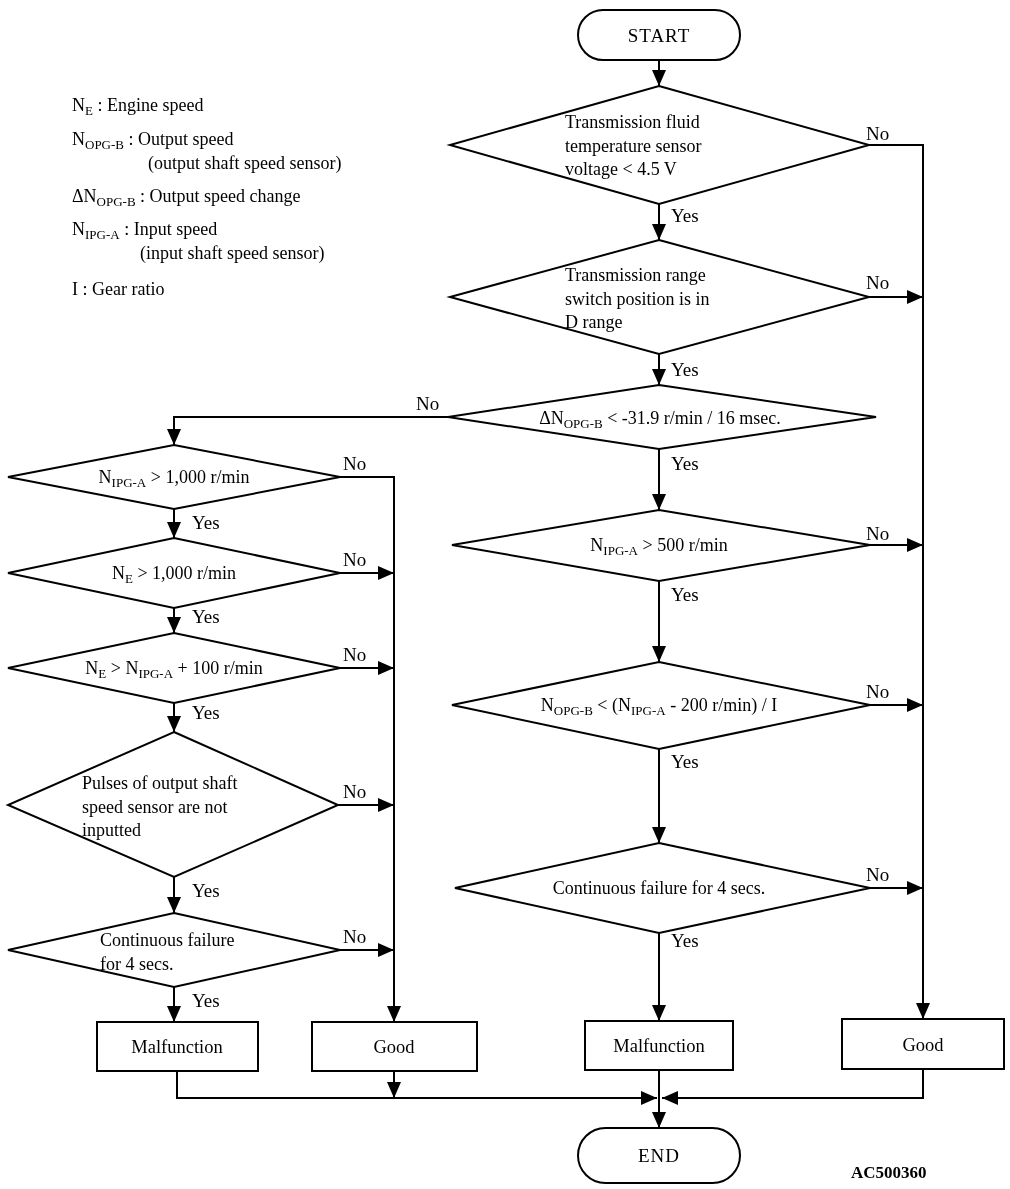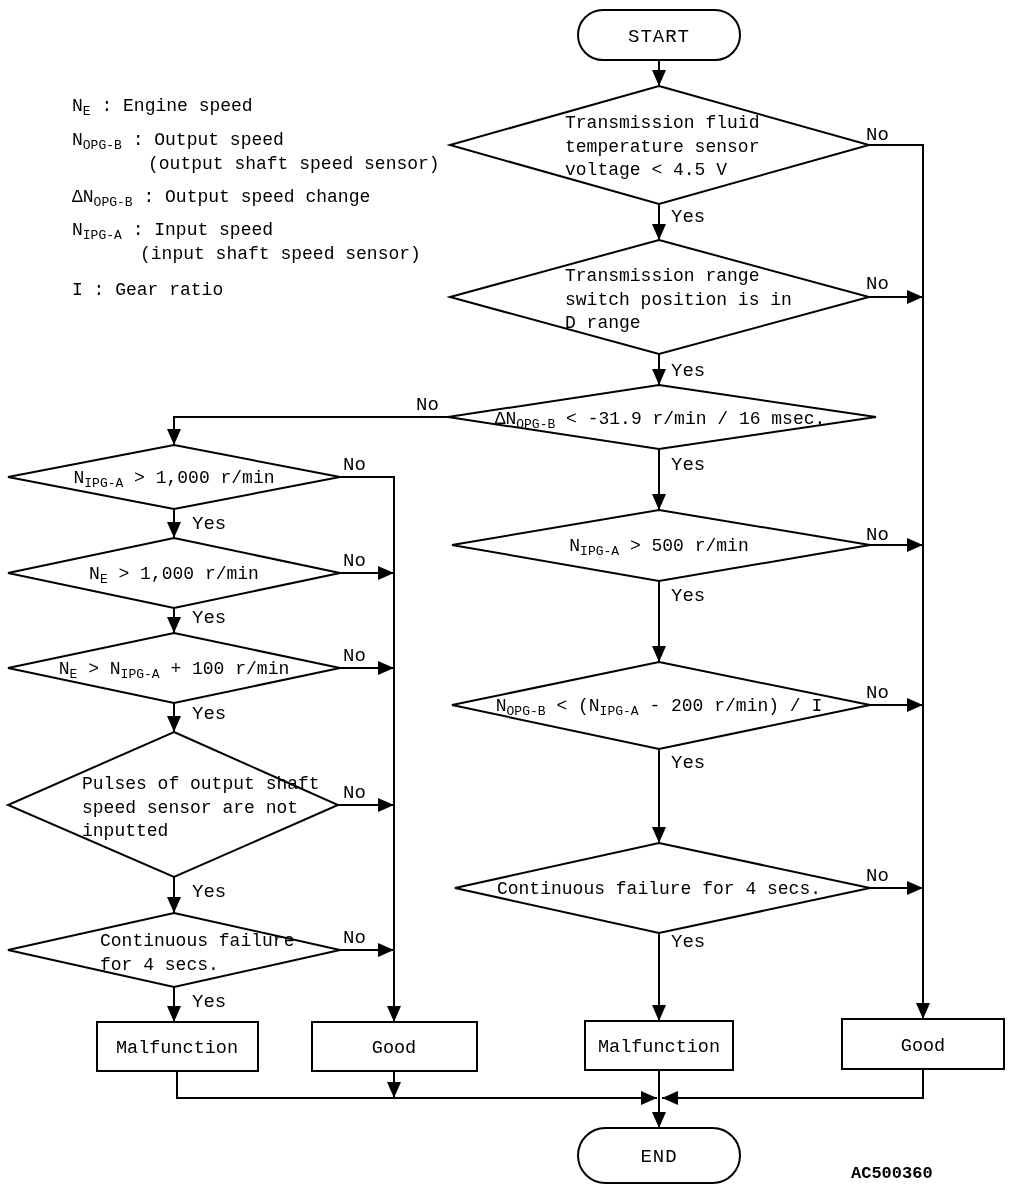--- a/index.html
+++ b/index.html
@@ -1,20 +1,20 @@
 <!DOCTYPE html>
 <html><head>
 <meta charset="utf-8">
 <style>
   html,body{margin:0;padding:0;background:#ffffff;}
   .page{
     position:relative;
     width:1010px;height:1189px;
     background:#7f1d1d;
-    font-family:Liberation Mono, monospace;
+    font-family:Liberation Serif, serif;
     overflow:hidden;
   }
   svg{display:block;}
   svg text{fill:#000;}
 </style>
 </head>
 <body>
 
 <div class="page">
   <svg id="flow" xmlns="http://www.w3.org/2000/svg" width="1010" height="1189" viewBox="0 0 1010 1189" style="background: rgb(255, 255, 255);">

